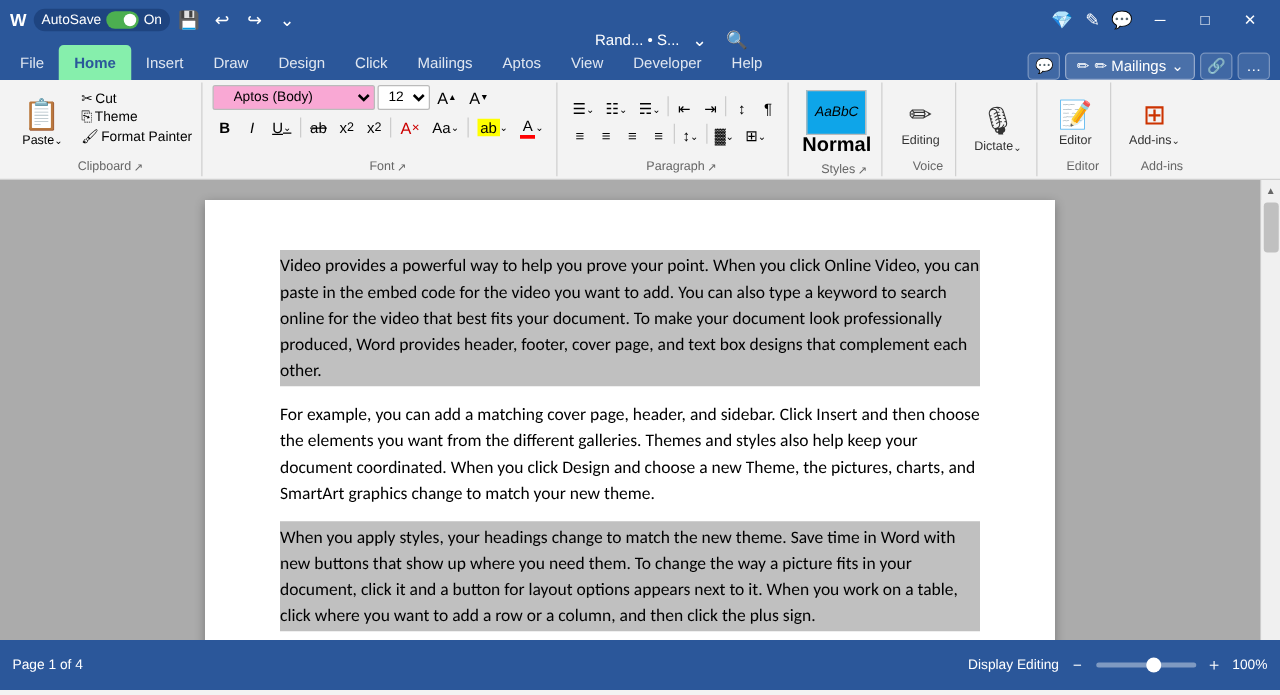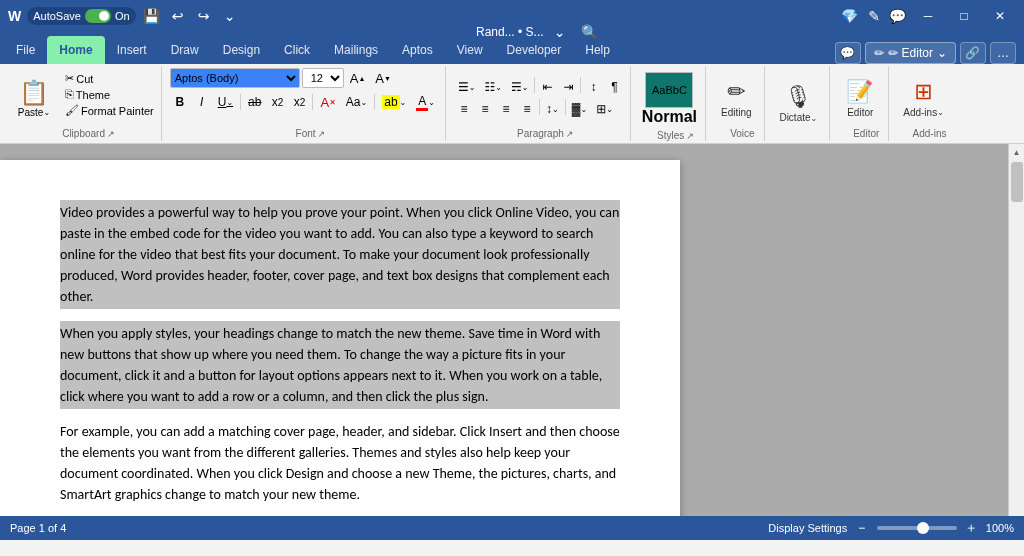--- a/index.html
+++ b/index.html
@@ -155,22 +155,22 @@
     .clipboard-sub { display: flex; flex-direction: column; gap: 1px; }
     .sub-btn {
       background: transparent; border: none; cursor: pointer;
       border-radius: 3px; padding: 1px 3px;
       font-size: 11px; display: flex; align-items: center; gap: 2px;
     }
 
     
     .font-select {
       border: 1px solid #bbb; border-radius: 2px;
-      padding: 1px 0; font-size: 11px;
-      background: #3b82f6; width: 130px; height: 20px;
+      padding: 1px 12px; font-size: 11px;
+      background: #f9a8d4; width: 130px; height: 20px;
     }
     .font-size-select {
       border: 1px solid #bbb; border-radius: 2px;
       padding: 1px 4px; font-size: 11px;
       background: white; width: 42px; height: 20px;
     }
     .font-row { display: flex; gap: 2px; align-items: center; margin-bottom: 2px; }
     .font-row2 { display: flex; gap: 2px; align-items: center; }
     .fmt-btn {
       background: transparent; border: none; cursor: pointer;
@@ -189,47 +189,48 @@
 
     
     .styles-btn {
       background: transparent; border: none; cursor: pointer;
       display: flex; flex-direction: column; align-items: center;
       padding: 4px; border-radius: 3px; width: 60px;
     }
     .styles-preview {
       width: 48px; height: 36px;
       border: 1px solid #bbb;
-      background: #0f766e;
+      background: #0ea5e9;
       display: flex; align-items: center; justify-content: center;
       font-size: 10px;
+      font-style: italic;
     }
 
     
     .large-group-btn {
       display: flex; flex-direction: column; align-items: center;
       background: transparent; border: none; cursor: pointer;
       border-radius: 3px; padding: 4px 6px;
       font-size: 10px; color: #333;
       min-width: 44px;
     }
     .large-icon { font-size: 22px; margin-bottom: 2px; }
 
     
     .status-bar {
       background: #2b579a;
       color: white;
-      height: 24px;
+      height: 40px;
       display: flex;
       align-items: center;
       padding: 0 10px;
       font-size: 11px;
       justify-content: space-between;
       position: absolute;
-      bottom: 16px; left: 0; right: 0;
+      bottom: 4px; left: 0; right: 0;
     }
     .status-right { display: flex; align-items: center; gap: 8px; }
     .zoom-slider {
       width: 80px; height: 4px; background: rgba(255,255,255,0.4);
       border-radius: 2px; position: relative;
     }
     .zoom-thumb {
       width: 12px; height: 12px; background: white;
       border-radius: 50%; position: absolute;
       top: -4px; left: 50%;
@@ -242,21 +243,21 @@
       display: flex;
       justify-content: center;
       overflow: hidden;
       position: relative;
     }
     .doc-scroll {
       width: 100%;
       height: 100%;
       overflow-y: auto;
       display: flex;
-      justify-content: flex-start;
+      justify-content: center;
       padding: 16px 0;
     }
     .doc-page {
       background: white;
       width: 680px;
       min-height: 400px;
       padding: 40px 60px;
       box-shadow: 0 2px 8px rgba(0,0,0,0.3);
       font-family: 'Calibri', 'Segoe UI', Arial, sans-serif;
       font-size: 14px;
@@ -331,21 +332,21 @@
   <div class="ribbon-tab">Click</div>
   <div class="ribbon-tab">Mailings</div>
   <div class="ribbon-tab">Aptos</div>
   <div class="ribbon-tab">View</div>
   <div class="ribbon-tab">Developer</div>
   <div class="ribbon-tab">Help</div>
   <div class="ribbon-tab-right">
     <button class="icon-btn-small">💬</button>
     <button class="editing-btn">
       <span>✏</span>
-      <span>✏ Editor</span>
+      <span>✏ Mailings</span>
       <span>⌄</span>
     </button>
     <button class="icon-btn-small">🔗</button>
     <button class="icon-btn-small">…</button>
   </div>
 </div>
 
 <div class="ribbon-toolbar">
 
   <div class="ribbon-group clipboard-group">
@@ -523,39 +524,39 @@
     </div>
   </div>
 
 </div>
 
 <div style="display:flex;height:calc(556px - 32px - 32px - 80px - 24px);position:relative;">
   <div class="doc-area">
     <div class="doc-scroll">
       <div class="doc-page">
         <p class="doc-para highlighted">Video provides a powerful way to help you prove your point. When you click Online Video, you can paste in the embed code for the video you want to add. You can also type a keyword to search online for the video that best fits your document. To make your document look professionally produced, Word provides header, footer, cover page, and text box designs that complement each other.</p>
+        <p class="doc-para">For example, you can add a matching cover page, header, and sidebar. Click Insert and then choose the elements you want from the different galleries. Themes and styles also help keep your document coordinated. When you click Design and choose a new Theme, the pictures, charts, and SmartArt graphics change to match your new theme.</p>
         <p class="doc-para highlighted">When you apply styles, your headings change to match the new theme. Save time in Word with new buttons that show up where you need them. To change the way a picture fits in your document, click it and a button for layout options appears next to it. When you work on a table, click where you want to add a row or a column, and then click the plus sign.</p>
-        <p class="doc-para">For example, you can add a matching cover page, header, and sidebar. Click Insert and then choose the elements you want from the different galleries. Themes and styles also help keep your document coordinated. When you click Design and choose a new Theme, the pictures, charts, and SmartArt graphics change to match your new theme.</p>
       </div>
     </div>
   </div>
 
   <div class="scrollbar-right">
     <button class="scroll-arrow">▲</button>
     <div class="scroll-track">
       <div class="scroll-thumb"></div>
     </div>
     <button class="scroll-arrow">▼</button>
   </div>
 </div>
 
 <div class="status-bar">
   <span>Page 1 of 4</span>
   <div class="status-right">
-    <button style="background:transparent;border:none;color:white;font-size:11px;cursor:pointer;">Display Settings</button>
+    <button style="background:transparent;border:none;color:white;font-size:11px;cursor:pointer;">Display Editing</button>
     <button style="background:transparent;border:none;color:white;cursor:pointer;">－</button>
     <div class="zoom-slider">
       <div class="zoom-thumb"></div>
     </div>
     <button style="background:transparent;border:none;color:white;cursor:pointer;">＋</button>
     <span>100%</span>
   </div>
 </div>
 
 </body></html>

